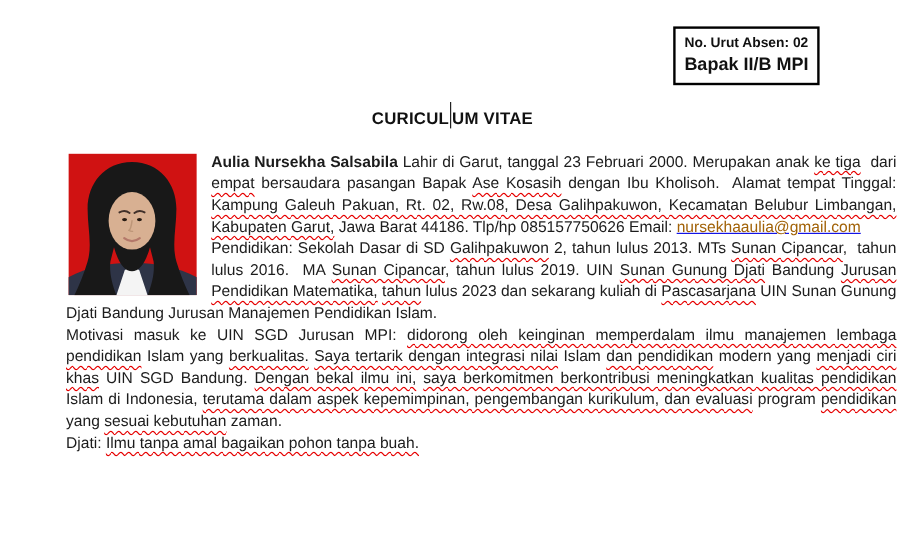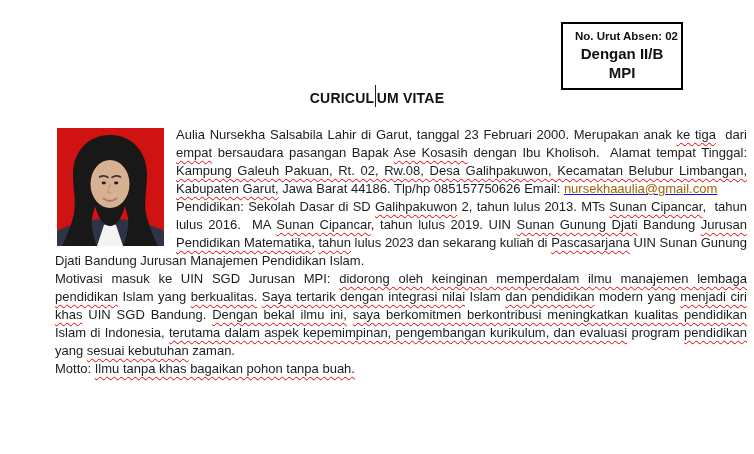--- a/index.html
+++ b/index.html
@@ -16,21 +16,21 @@
     position:absolute;
     left:561px;top:22px;
     width:122px;
     box-sizing:border-box;
     border:2px solid #000;
     padding:5px 3px 6px 3px;
     text-align:center;
     font-weight:bold;
     color:#111;
   }
-  .info-line-sm{font-size:11.5px;line-height:15px;text-align:right;}
+  .info-line-sm{font-size:11.5px;line-height:15px;}
   .info-line-lg{font-size:15px;line-height:19px;}
   
   .title{
     position:absolute;
     top:85px;left:0;right:0;
     text-align:center;
     font-weight:bold;
     font-size:14px;
     letter-spacing:.2px;
     color:#111;
@@ -53,21 +53,21 @@
     text-align:justify;
   }
   .doc-body p{margin:0;padding:0;}
   .photo{
     float:left;
     width:107px;height:118px;
     margin:2px 12px 6px 2px;
   }
   .photo svg{display:block;width:100%;height:100%;}
   
-  .b{font-weight:normal;}
+  .b{font-weight:bold;}
   .sp{
     text-decoration-line:underline;
     text-decoration-style:wavy;
     text-decoration-color:#e60000;
     text-decoration-thickness:1px;
     text-decoration-skip-ink:none;
     text-underline-offset:3px;
   }
   .link{
     color:#a16207;
@@ -76,21 +76,21 @@
     cursor:pointer;
   }
 </style>
 </head>
 <body>
 
 <div class="page">
 
   <div class="info-box">
     <div class="info-line-sm">No. Urut Absen: 02</div>
-    <div class="info-line-lg">Dengan II/B MPI</div>
+    <div class="info-line-lg">Bapak II/B MPI</div>
   </div>
 
   <div class="title"><span>CURICUL</span><span class="caret"></span><span>UM VITAE</span></div>
 
   <div class="doc-body">
 
     <div class="photo">
       <svg viewBox="0 0 107 118" xmlns="http://www.w3.org/2000/svg">
         <rect x="0" y="0" width="107" height="118" fill="#d01212"></rect>
         <path d="M0,118 L0,103 C16,95 32,91 53,91 C74,91 91,95 107,103 L107,118 Z" fill="#2e3447"></path>
@@ -102,17 +102,17 @@
         <ellipse cx="46.8" cy="55" rx="2.1" ry="1.4" fill="#261a12"></ellipse>
         <ellipse cx="59.2" cy="55" rx="2.1" ry="1.4" fill="#261a12"></ellipse>
         <path d="M53,56 Q52.2,62.5 50.5,64 Q52,65 53.5,64.8" stroke="#bd9678" stroke-width="1.2" fill="none" stroke-linecap="round"></path>
         <path d="M46.5,70.5 Q53,75.5 59.5,70.5" stroke="#b4786a" stroke-width="1.8" fill="none" stroke-linecap="round"></path>
       </svg>
     </div>
 
     <p><span class="b">Aulia Nursekha Salsabila</span><span> Lahir di Garut, tanggal 23 Februari 2000. Merupakan anak </span><span class="sp">ke tiga</span><span>&nbsp; dari </span><span class="sp">empat</span><span> bersaudara pasangan Bapak </span><span class="sp">Ase Kosasih</span><span> dengan Ibu Kholisoh.&nbsp; Alamat tempat Tinggal: </span><span class="sp">Kampung Galeuh Pakuan, Rt. 02, Rw.08, Desa Galihpakuwon, Kecamatan Belubur Limbangan, Kabupaten Garut,</span><span> Jawa Barat 44186. Tlp/hp 085157750626 Email: </span><span class="link">nursekhaaulia@gmail.com</span></p>
     <p><span>Pendidikan: Sekolah Dasar di SD </span><span class="sp">Galihpakuwon</span><span> 2, tahun lulus 2013. MTs </span><span class="sp">Sunan Cipancar</span><span>,&nbsp; tahun lulus 2016.&nbsp; MA </span><span class="sp">Sunan Cipancar</span><span>, tahun lulus 2019. UIN </span><span class="sp">Sunan Gunung Djati</span><span> Bandung </span><span class="sp">Jurusan Pendidikan Matematika,</span><span> </span><span class="sp">tahun</span><span> lulus 2023 dan sekarang kuliah di </span><span class="sp">Pascasarjana</span><span> UIN Sunan Gunung Djati Bandung Jurusan Manajemen Pendidikan Islam.</span></p>
     <p><span>Motivasi masuk ke UIN SGD Jurusan MPI: </span><span class="sp">didorong oleh keinginan memperdalam ilmu manajemen lembaga pendidikan</span><span> Islam yang </span><span class="sp">berkualitas.</span><span> </span><span class="sp">Saya tertarik dengan integrasi nilai</span><span> Islam </span><span class="sp">dan pendidikan</span><span> modern yang </span><span class="sp">menjadi ciri khas</span><span> UIN SGD Bandung. </span><span class="sp">Dengan bekal ilmu ini,</span><span> </span><span class="sp">saya berkomitmen berkontribusi meningkatkan kualitas pendidikan</span><span> Islam di Indonesia, </span><span class="sp">terutama dalam aspek kepemimpinan, pengembangan kurikulum, dan evaluasi</span><span> program </span><span class="sp">pendidikan</span><span> yang </span><span class="sp">sesuai kebutuhan</span><span> zaman.</span></p>
-    <p><span>Motto: </span><span class="sp">Ilmu tanpa khas bagaikan pohon tanpa buah.</span></p>
+    <p><span>Djati: </span><span class="sp">Ilmu tanpa amal bagaikan pohon tanpa buah.</span></p>
 
   </div>
 
 </div>
 
 </body></html>

